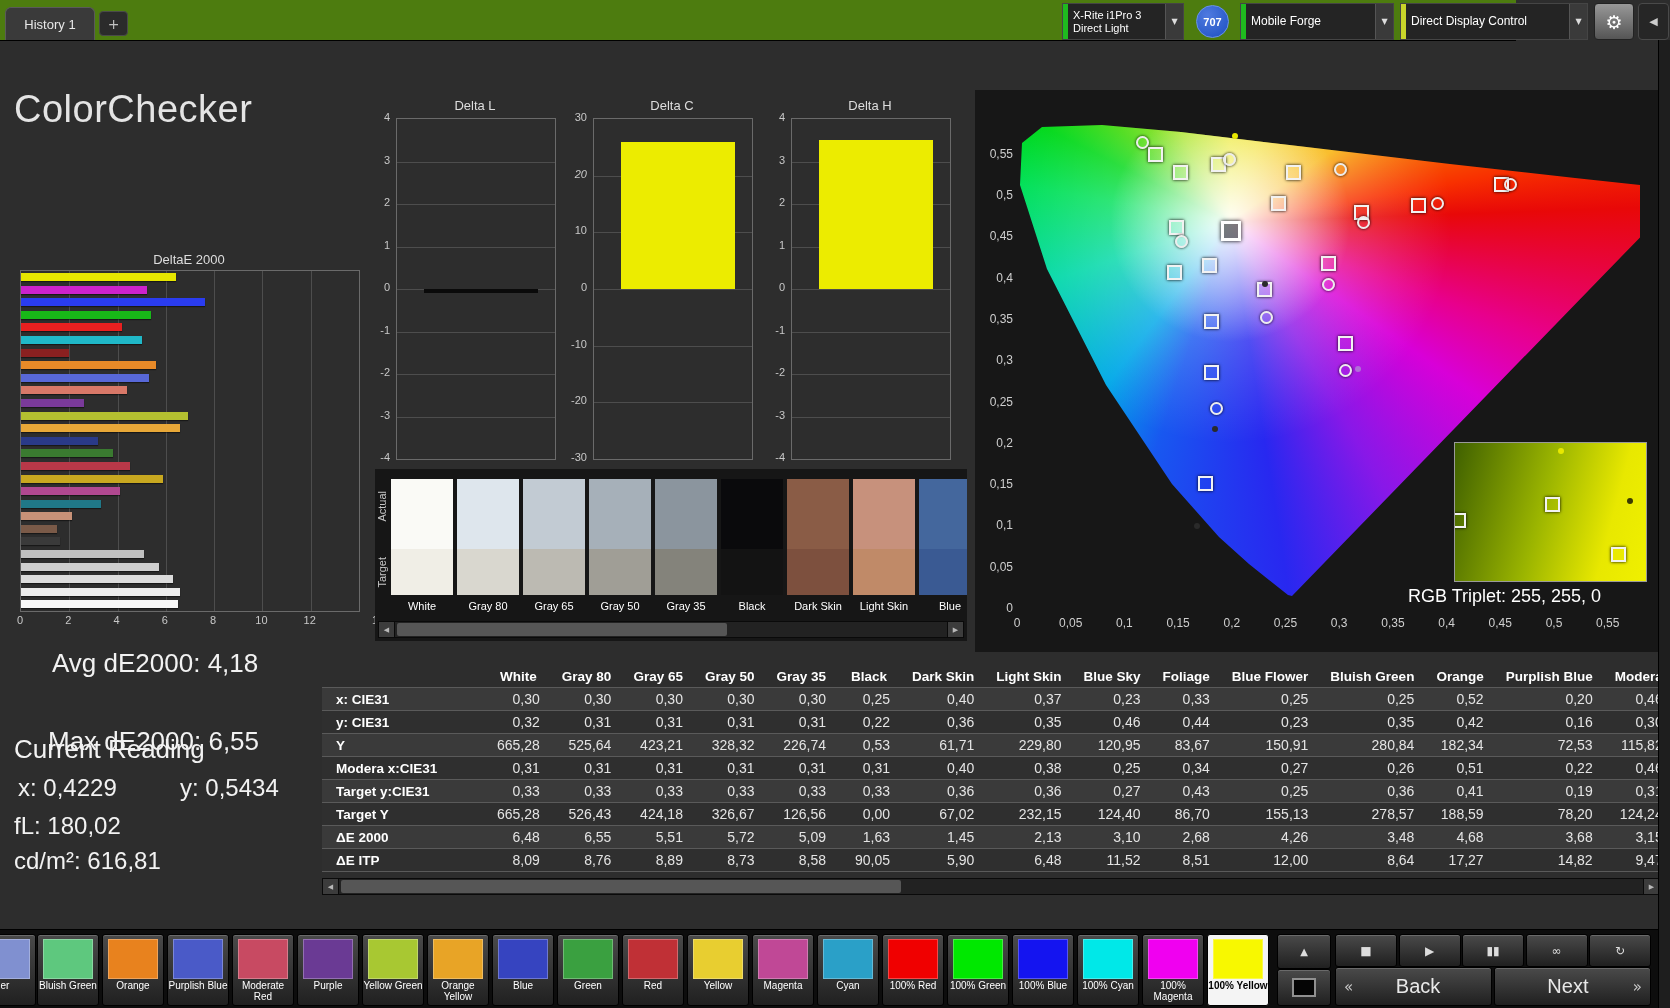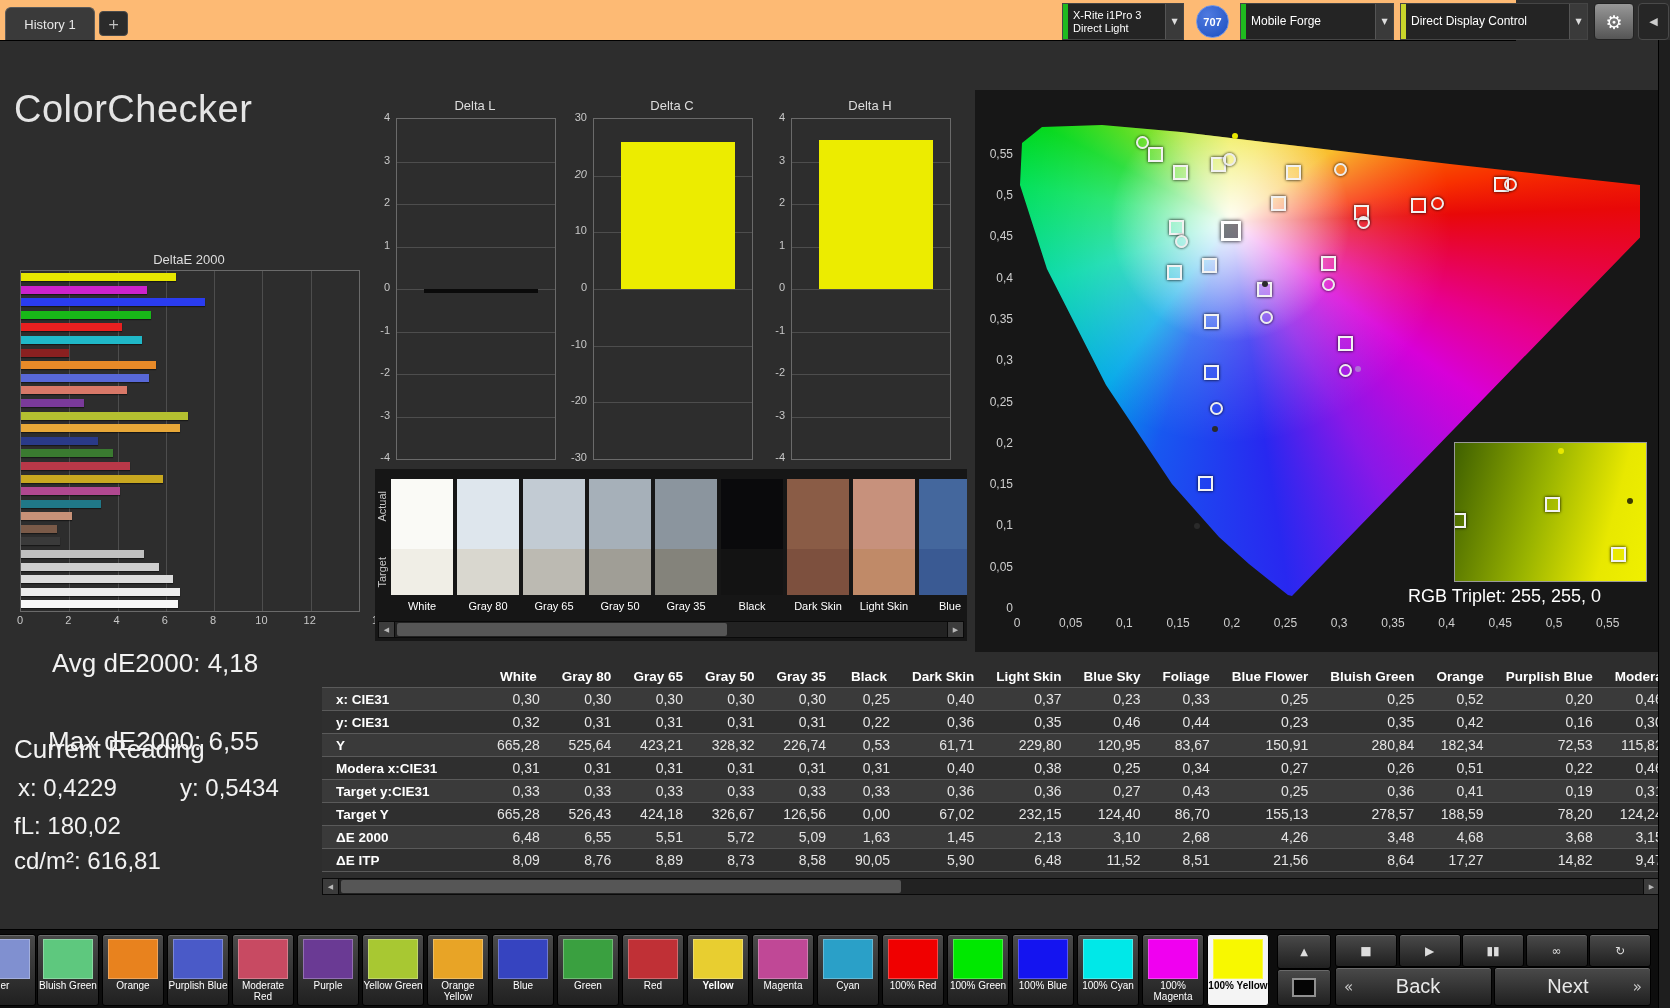--- a/index.html
+++ b/index.html
@@ -4,21 +4,21 @@
 <style>
   html,body{margin:0;padding:0;}
   body{
     position:relative;width:1670px;height:1008px;overflow:hidden;
     background:#2d2d2d;font-family:"Liberation Sans",sans-serif;
     -webkit-font-smoothing:antialiased;
   }
   .glyph{font-family:"DejaVu Sans",sans-serif;}
 
   
-  .topbar{position:absolute;left:0;top:0;width:1516px;height:40px;background:#fdba74;border-bottom:1px solid #000;}
+  .topbar{position:absolute;left:0;top:0;width:1516px;height:40px;background:#4d7c0f;border-bottom:1px solid #000;}
   .tab{position:absolute;left:5px;top:7px;width:88px;height:32px;background:#3a3a3a;border:1px solid #5a5a5a;border-bottom:none;border-radius:6px 6px 0 0;color:#e8e8e8;font-size:13px;display:flex;align-items:center;justify-content:center;cursor:pointer;}
   .tab-add{position:absolute;left:99px;top:11px;width:27px;height:23px;background:#2b2b2b;border:1px solid #4a4a4a;border-radius:4px;color:#c0c0c0;font-size:14px;display:flex;align-items:center;justify-content:center;cursor:pointer;}
   .dd{position:absolute;top:3px;height:35px;background:#242424;border:1px solid #454545;display:flex;align-items:stretch;cursor:pointer;}
   .dd-meter{left:1062px;width:120px;}
   .dd-source{left:1240px;width:152px;}
   .dd-display{left:1400px;width:186px;}
   .dd-accent{width:5px;}
   .dd-text{flex:1;color:#fff;font-size:11px;line-height:13px;padding:3px 5px;display:flex;flex-direction:column;justify-content:center;overflow:hidden;white-space:nowrap;}
   .dd-text.one{font-size:12px;}
   .dd-arrow{width:17px;background:#3a3a3a;border-left:1px solid #555;color:#ddd;font-size:8px;display:flex;align-items:center;justify-content:center;}
@@ -595,21 +595,21 @@
           <td>8,09</td>
           <td>8,76</td>
           <td>8,89</td>
           <td>8,73</td>
           <td>8,58</td>
           <td>90,05</td>
           <td>5,90</td>
           <td>6,48</td>
           <td>11,52</td>
           <td>8,51</td>
-          <td>21,56</td>
+          <td>12,00</td>
           <td>8,64</td>
           <td>17,27</td>
           <td>14,82</td>
           <td>9,47</td>
         </tr>
       </tbody>
   </table>
 </div>
 <div class="scrollbar table-sb">
   <div class="sb-btn glyph">◀</div>
@@ -671,21 +671,21 @@
       <div class="patch-label">Blue</div>
     </div>
     <div class="patch-btn" style="left: 557px;">
       <div class="patch-chip" style="background: rgb(58, 160, 64);"></div>
       <div class="patch-label">Green</div>
     </div>
     <div class="patch-btn" style="left: 622px;">
       <div class="patch-chip" style="background: rgb(192, 48, 54);"></div>
       <div class="patch-label">Red</div>
     </div>
-    <div class="patch-btn" style="left: 687px; font-weight: bold;">
+    <div class="patch-btn" style="left: 687px;">
       <div class="patch-chip" style="background: rgb(232, 206, 48);"></div>
       <div class="patch-label">Yellow</div>
     </div>
     <div class="patch-btn" style="left: 752px;">
       <div class="patch-chip" style="background: rgb(192, 72, 150);"></div>
       <div class="patch-label">Magenta</div>
     </div>
     <div class="patch-btn" style="left: 817px;">
       <div class="patch-chip" style="background: rgb(42, 160, 200);"></div>
       <div class="patch-label">Cyan</div>

